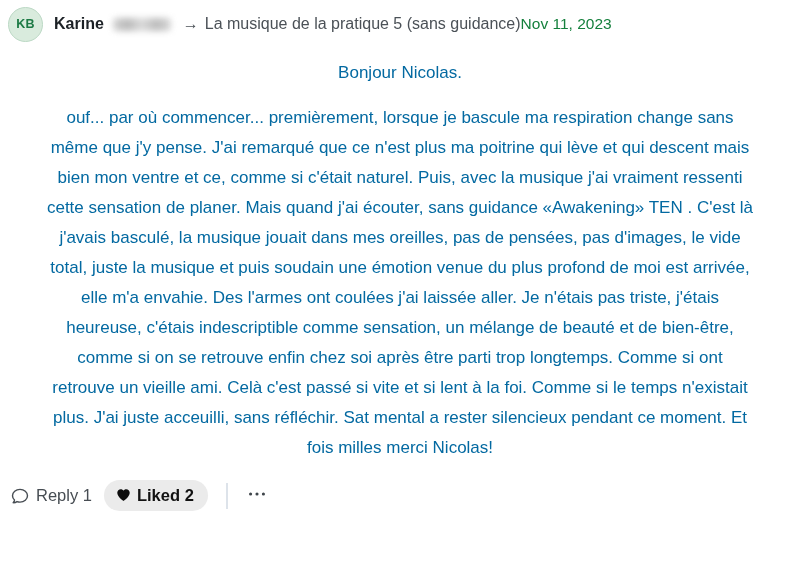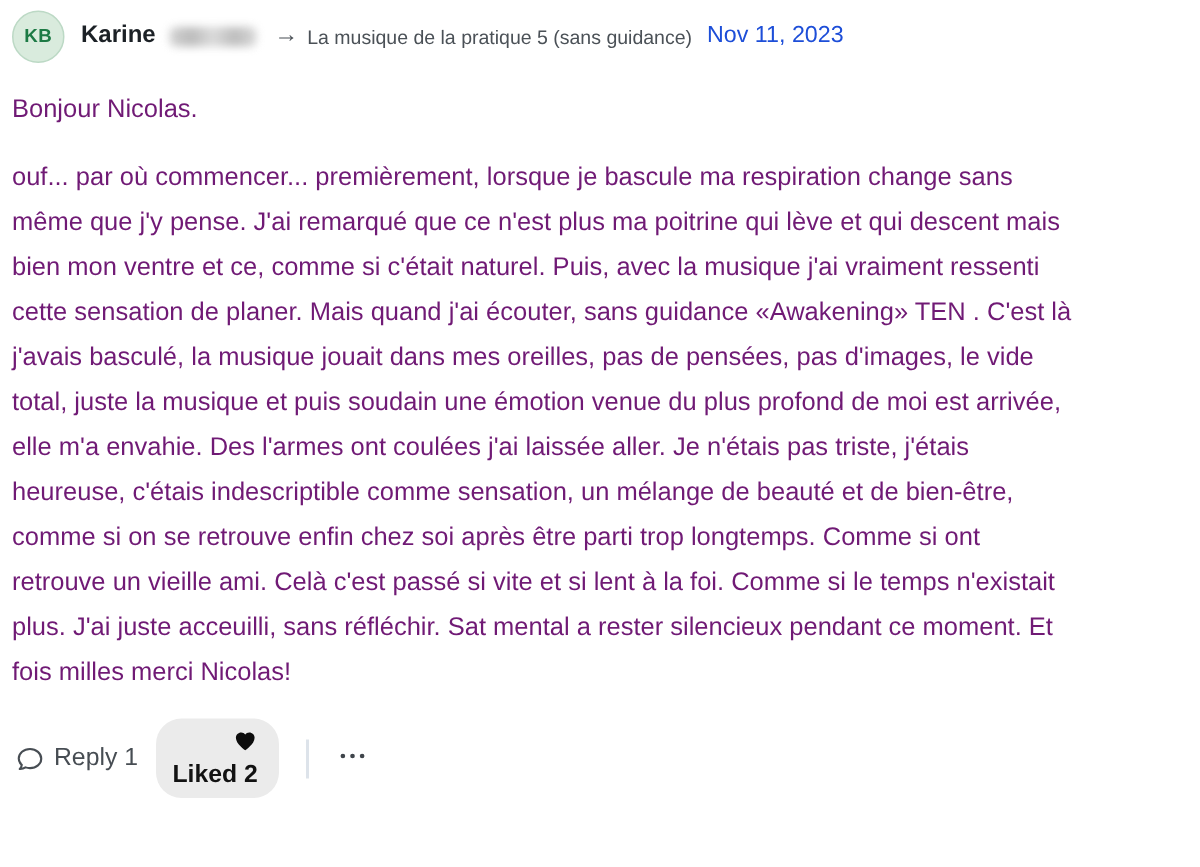--- a/index.html
+++ b/index.html
@@ -23,43 +23,43 @@
   }
   .author-name { margin-left: 11px; font-size: 16px; font-weight: 700; color: #1c2126; text-align: center; }
   .redacted {
     display: inline-block; width: 58px; height: 13px; margin-left: 9px;
     border-radius: 4px;
     background: linear-gradient(90deg,#c9c9c9 0%,#a9a9a9 25%,#d2d2d2 50%,#ababab 75%,#cfcfcf 100%);
     filter: blur(3px); opacity: .8;
   }
   .topic-wrap { display: flex; align-items: center; margin-left: 12px; min-width: 0; }
   .arrow { color: #4b5157; font-size: 16px; margin-right: 6px; }
-  .topic { color: #4b5157; font-size: 13px; white-space: nowrap; }
-  .date { color: #1d4ed8; font-size: 15.5px; margin-left: 10px; white-space: nowrap; }
+  .topic { color: #4b5157; font-size: 16px; white-space: nowrap; }
+  .date { color: #15803d; font-size: 15.5px; margin-left: 0; white-space: nowrap; }
 
   
-  .comment-body { margin-top: 15px; font-size: 17px; line-height: 30px; color: #701a75; }
+  .comment-body { margin-top: 15px; font-size: 17px; line-height: 30px; color: #0369a1; text-align: center; }
   .greeting { height: 30px; }
   .paragraph { margin-top: 15px; }
   .body-line { height: 30px; white-space: nowrap; }
 
   
   .footer { display: flex; align-items: center; margin-top: 16px; padding-left: 2px; }
   .reply-button {
     display: flex; align-items: center; gap: 6px;
     color: #474d53; font-size: 16.5px; cursor: pointer; background: none; border: none;
     font-family: inherit; padding: 0;
   }
   .reply-button svg { display: block; }
   .liked-pill {
-    display: flex; align-items: flex-end; gap: 5px;
+    display: flex; align-items: flex-start; gap: 5px;
     background: #ebebeb; border: none; border-radius: 17px;
     padding: 6px 14px 6px 11px; margin-left: 12px;
     font-size: 16.5px; font-weight: 700; color: #121212;
-    font-family: inherit; cursor: pointer; flex-direction: column;
+    font-family: inherit; cursor: pointer;
   }
   .liked-pill svg { display: block; }
   .divider { width: 2px; height: 26px; background: #dde3ea; margin: 0 10px 0 18px; }
   .more-button {
     background: none; border: none; cursor: pointer; padding: 4px 8px;
     display: flex; align-items: center;
   }
 </style>
 </head>
 <body>

